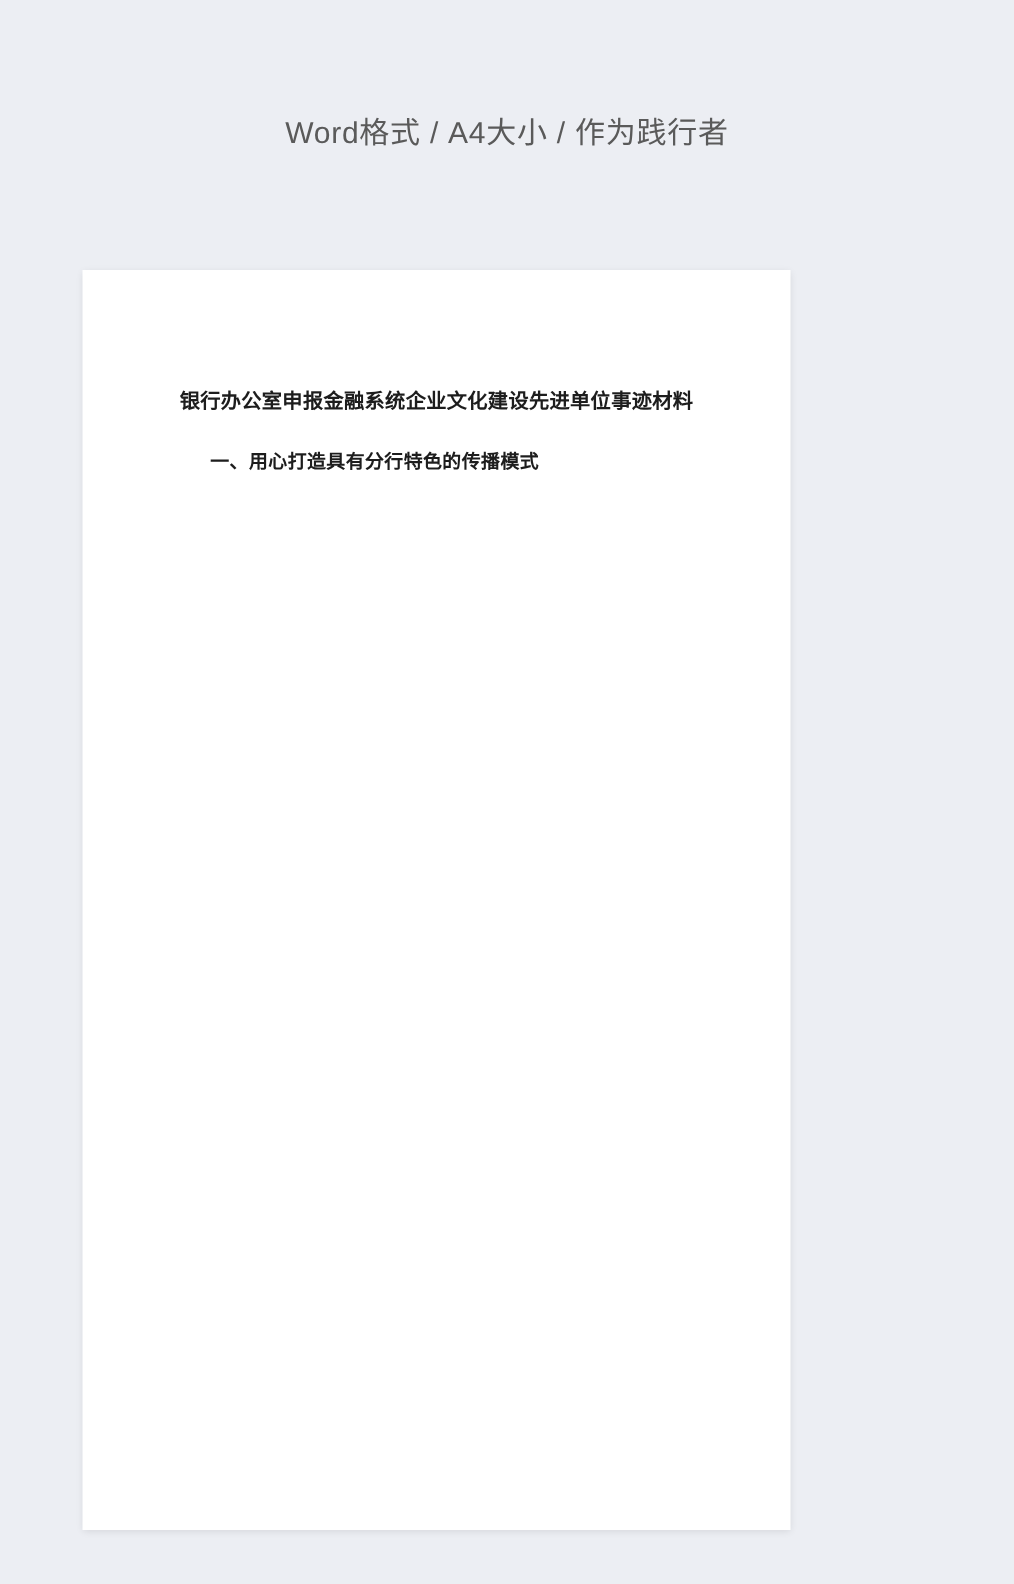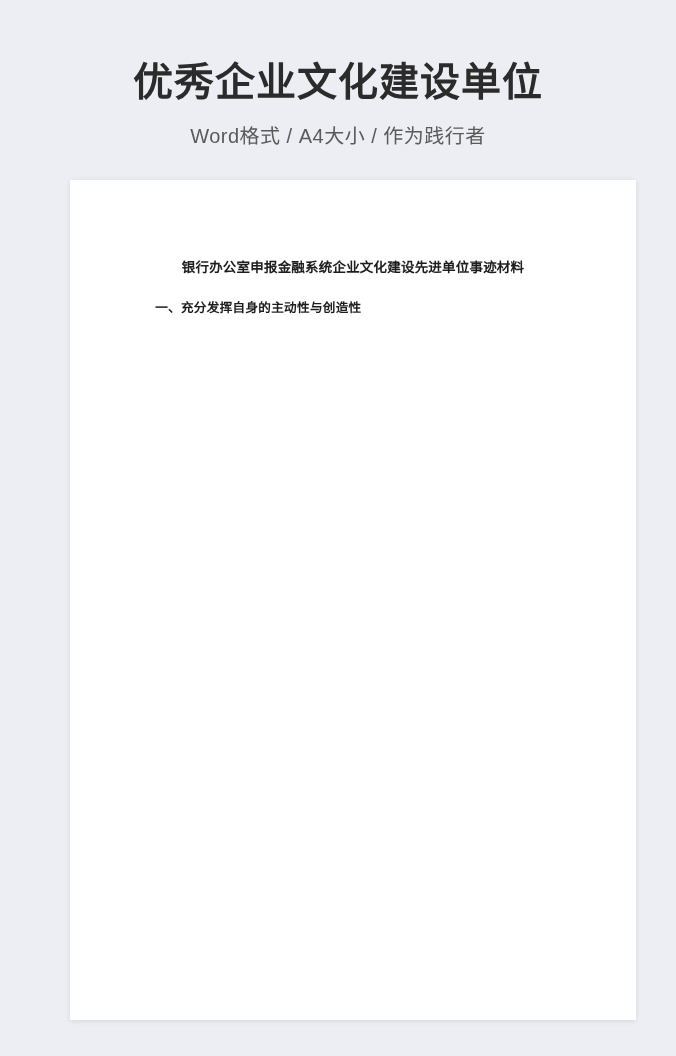--- a/index.html
+++ b/index.html
@@ -35,23 +35,23 @@
   .header-sub {
     font-family: "Liberation Sans", sans-serif;
     font-size: 20px;
     color: #5a5a5a;
     font-weight: normal;
     margin-top: 14px;
     letter-spacing: 0.5px;
   }
   .doc-sheet {
     position: absolute;
-    left: 70px;
+    left: 55px;
     top: 180px;
-    width: 566px;
+    width: 472px;
     height: 840px;
     background: #ffffff;
     box-shadow: 0 1px 5px rgba(0,0,0,0.10);
     box-sizing: border-box;
     padding: 56px 60px 0 60px;
     overflow: hidden;
   }
   .doc-title {
     text-align: center;
     font-family: "Liberation Sans", sans-serif;
@@ -82,22 +82,21 @@
     margin: 14px 0 0 0;
     letter-spacing: 0.3px;
   }
 </style>
 </head>
 <body>
 
 <div class="page-wrap">
 
   <div class="header">
-    <div class="header-title">优秀企业文化建设单位</div>
     <div class="header-sub">Word格式 / A4大小 / 作为践行者</div>
   </div>
 
   <div class="doc-sheet">
     <div class="doc-title">银行办公室申报金融系统企业文化建设先进单位事迹材料</div>
-    <div class="doc-h2">一、充分发挥自身的主动性与创造性</div>
+    <div class="doc-h2">一、用心打造具有分行特色的传播模式</div>
   </div>
 
 </div>
 
 </body></html>

